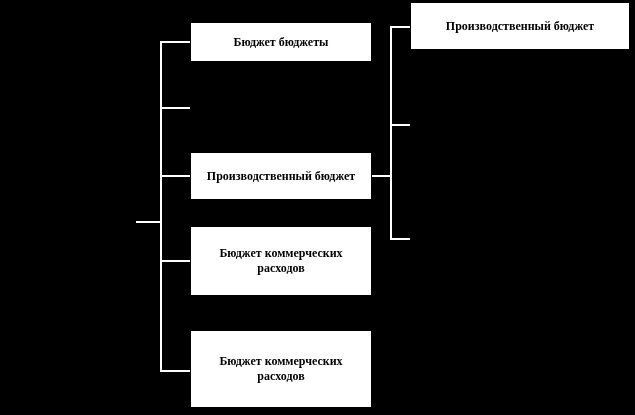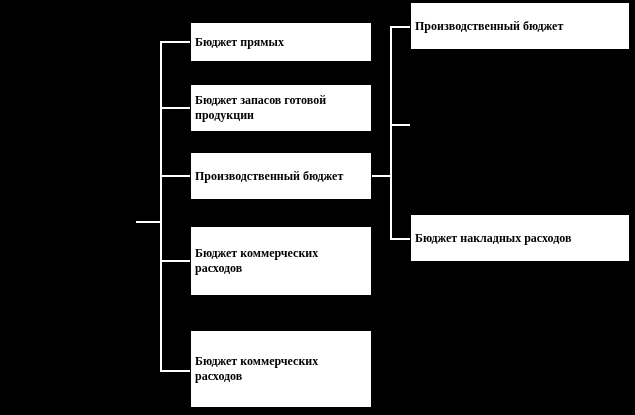--- a/index.html
+++ b/index.html
@@ -16,20 +16,21 @@
     font-family: "Liberation Serif", "DejaVu Serif", serif;
   }
   .node {
     position: absolute;
     background: #ffffff;
     border: 1px solid #000000;
     box-sizing: border-box;
     display: flex;
     align-items: center;
     justify-content: center;
+    text-align: center;
     color: #000000;
     font-weight: bold;
     font-size: 12px;
     line-height: 1.25;
     padding: 2px 4px;
   }
   .node span {
     display: block;
     width: 100%;
   }
@@ -51,35 +52,29 @@
   <div class="connector" style="left:160px; top:260px; width:30px; height:2px;"></div>
   <div class="connector" style="left:160px; top:370px; width:30px; height:2px;"></div>
   <div class="connector" style="left:390px; top:26px; width:2px; height:214px;"></div>
   <div class="connector" style="left:372px; top:175px; width:20px; height:2px;"></div>
   <div class="connector" style="left:390px; top:26px; width:20px; height:2px;"></div>
   <div class="connector" style="left:390px; top:124px; width:20px; height:2px;"></div>
   <div class="connector" style="left:390px; top:238px; width:20px; height:2px;"></div>
 
 
   <div class="node" style="left:190px; top:22px; width:182px; height:40px;">
-    <span>Бюджет прямых</span>
-  </div>
-  <div class="node" style="left:190px; top:84px; width:182px; height:48px;">
-    <span>Бюджет запасов готовой продукции</span>
+    <span>Бюджет бюджеты</span>
   </div>
   <div class="node" style="left:190px; top:152px; width:182px; height:48px;">
     <span>Производственный бюджет</span>
   </div>
   <div class="node" style="left:190px; top:226px; width:182px; height:70px;">
     <span>Бюджет коммерческих расходов</span>
   </div>
   <div class="node" style="left:190px; top:330px; width:182px; height:78px;">
     <span>Бюджет коммерческих расходов</span>
   </div>
 
   <div class="node" style="left:410px; top:2px; width:220px; height:48px;">
     <span>Производственный бюджет</span>
   </div>
-  <div class="node" style="left:410px; top:214px; width:220px; height:48px;">
-    <span>Бюджет накладных расходов</span>
-  </div>
 
 </div>
 
 </body></html>

